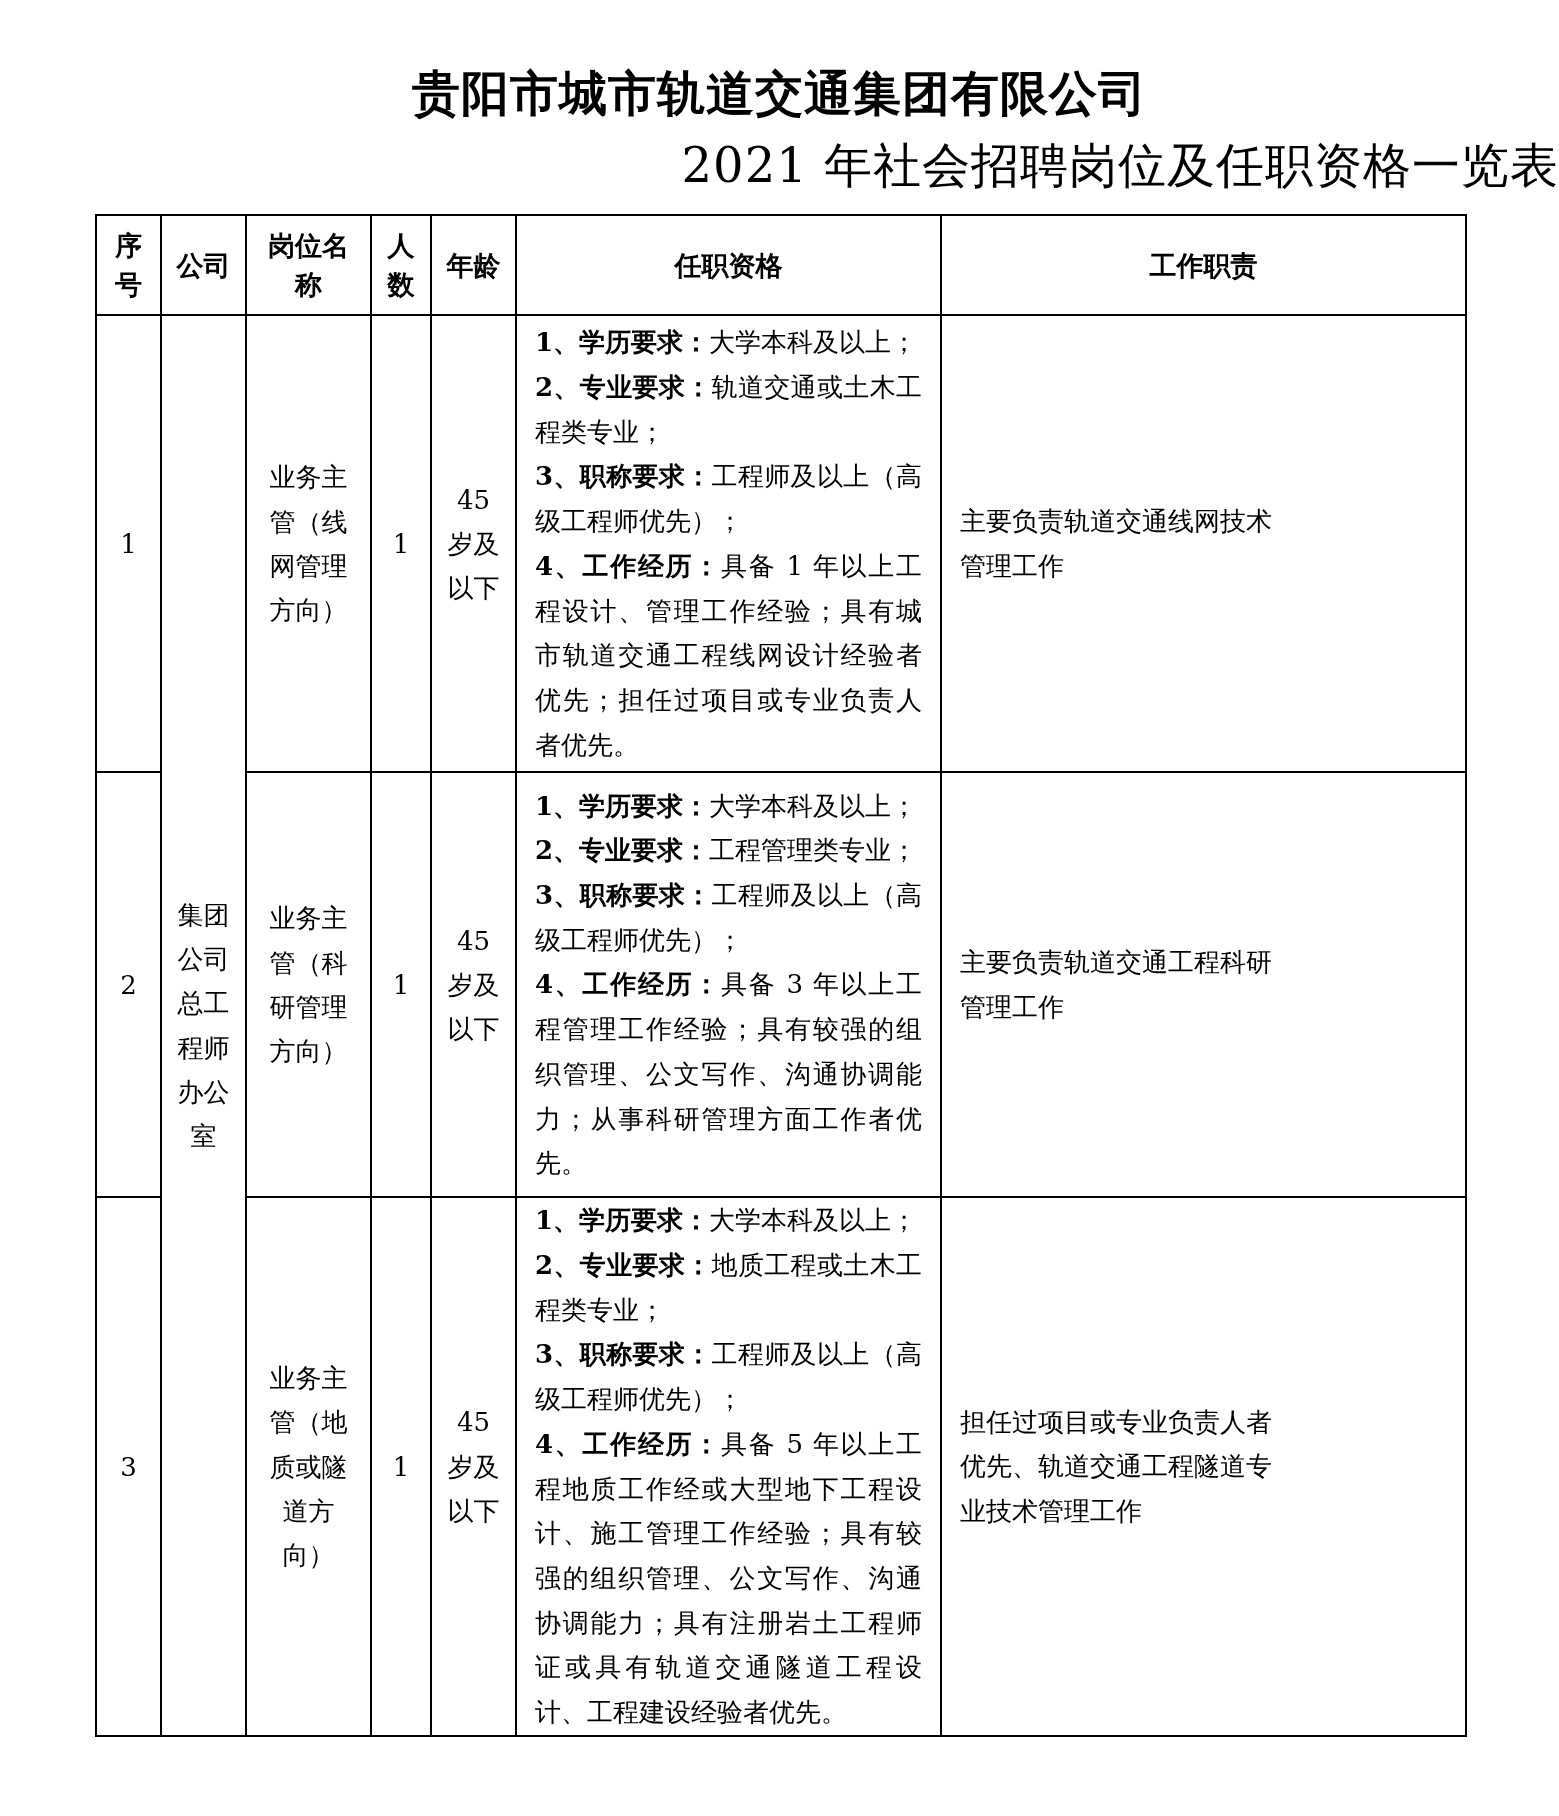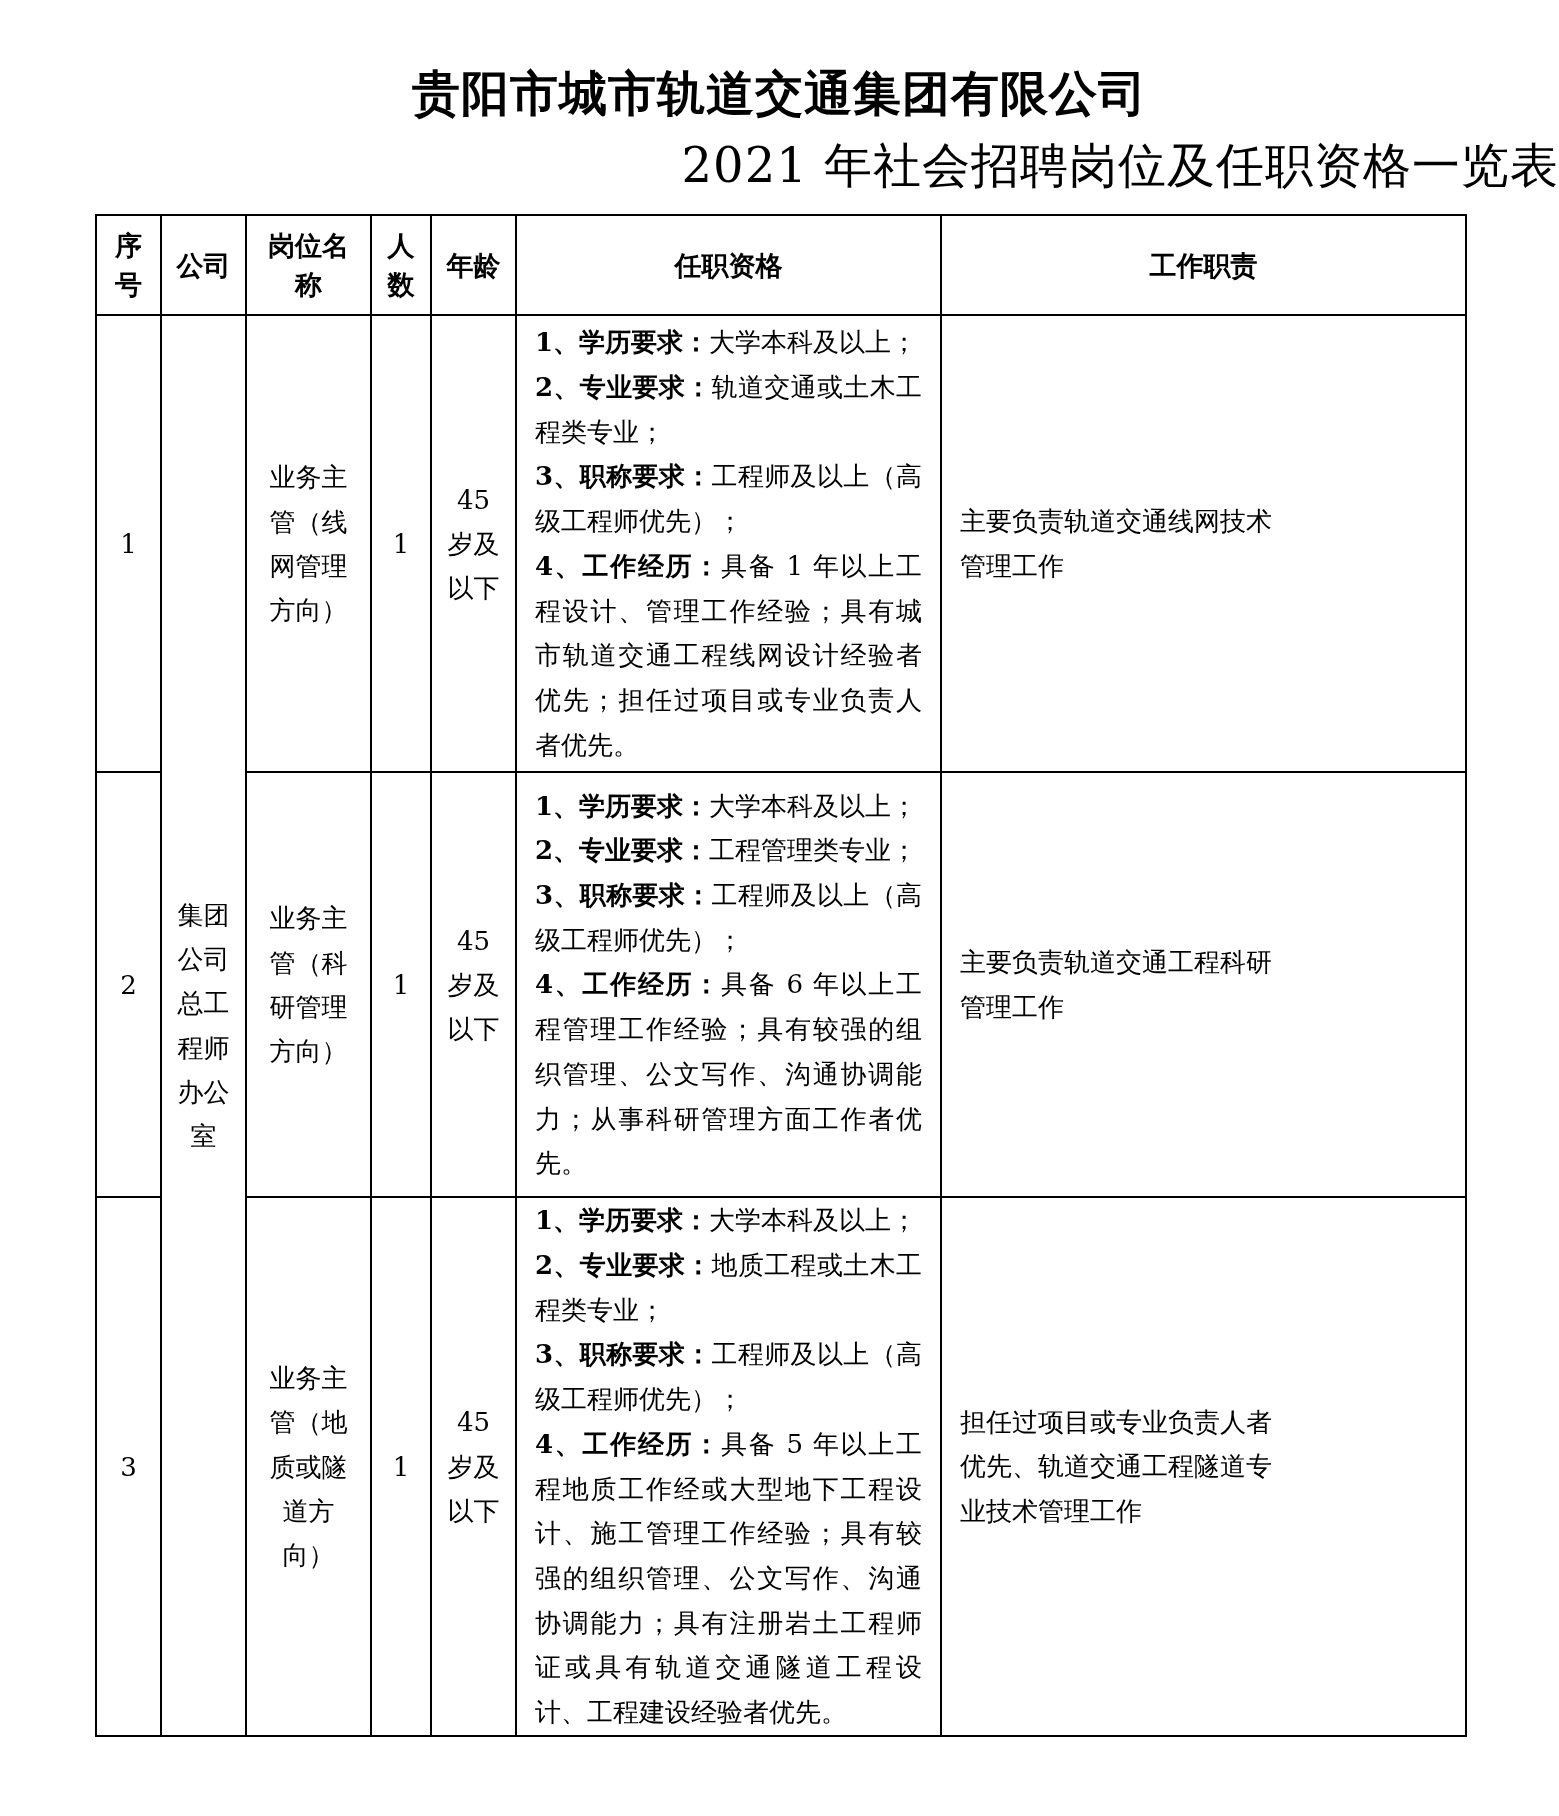--- a/index.html
+++ b/index.html
@@ -128,21 +128,21 @@
         </tr>
         <tr class="r1">
           <td class="center">2</td>
           <td class="center">业务主管（科研管理方向）</td>
           <td class="center">1</td>
           <td class="center">45 岁及以下</td>
           <td class="qual">
             <div><b>1、学历要求：</b><span>大学本科及以上；</span></div>
             <div><b>2、专业要求：</b><span>工程管理类专业；</span></div>
             <div><b>3、职称要求：</b><span>工程师及以上（高级工程师优先）；</span></div>
-            <div><b>4、工作经历：</b><span>具备 6 年以上工程管理工作经验；具有较强的组织管理、公文写作、沟通协调能力；从事科研管理方面工作者优先。</span></div>
+            <div><b>4、工作经历：</b><span>具备 3 年以上工程管理工作经验；具有较强的组织管理、公文写作、沟通协调能力；从事科研管理方面工作者优先。</span></div>
           </td>
           <td class="duty">
             <div>主要负责轨道交通工程科研管理工作</div>
           </td>
         </tr>
         <tr class="r2">
           <td class="center">3</td>
           <td class="center">业务主管（地质或隧道方向）</td>
           <td class="center">1</td>
           <td class="center">45 岁及以下</td>

